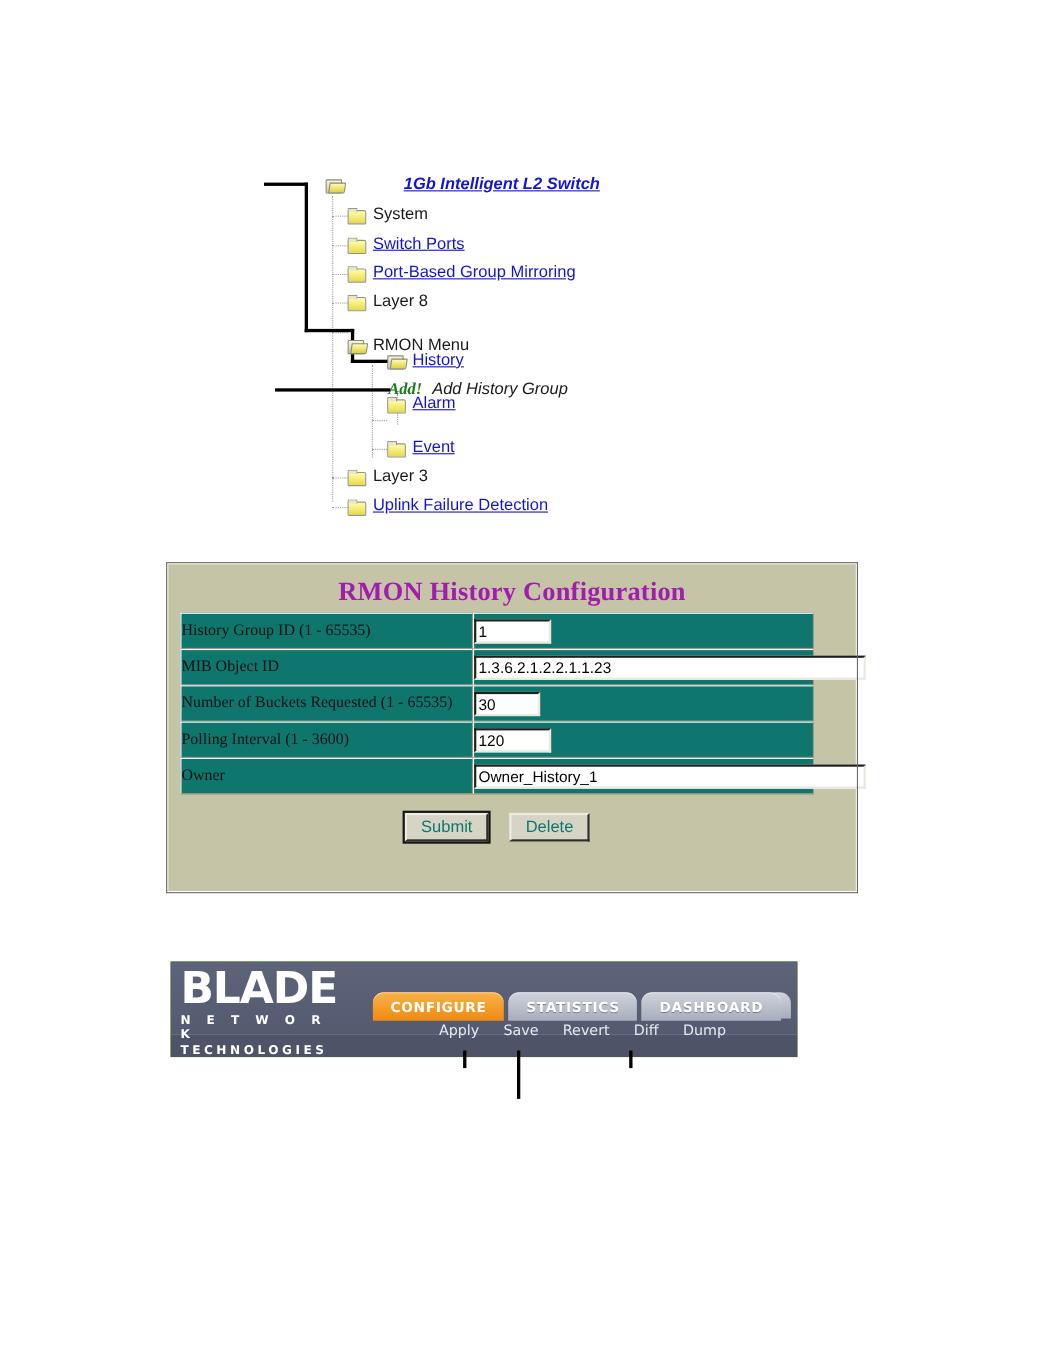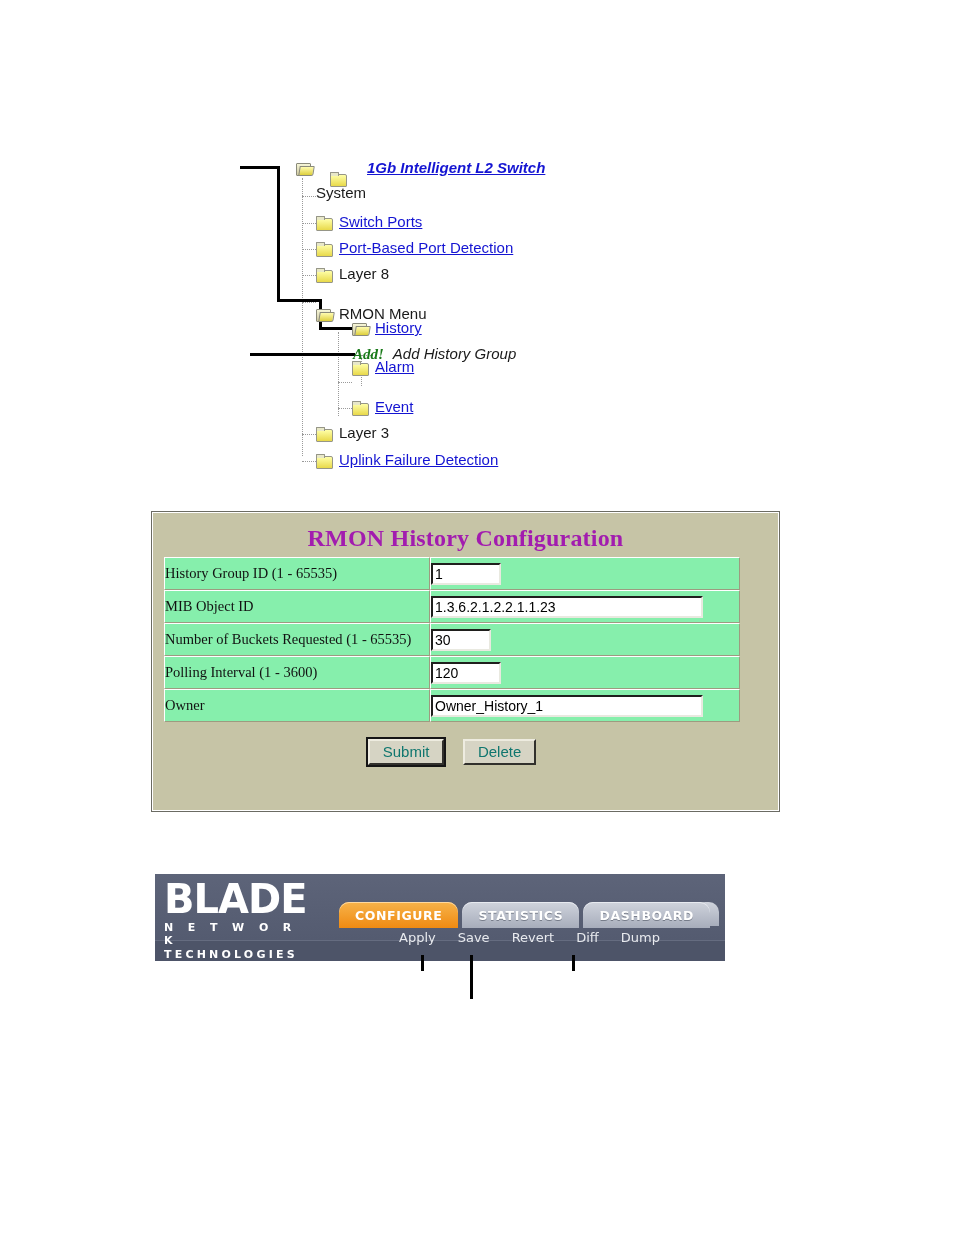--- a/index.html
+++ b/index.html
@@ -140,21 +140,21 @@
   }
   table.cfg {
     border-collapse: separate;
     border-spacing: 0;
     width: 576px;
     margin: 0;
     table-layout: fixed;
   }
   table.cfg td {
     padding: 0;
-    background: #86efac;
+    background: #0f766e;
     border: 1px solid #ffffff;
     border-right-color: #9d9b80;
     border-bottom-color: #9d9b80;
     height: 33px;
     vertical-align: middle;
   }
   td.lbl {
     width: 266px;
     font-family: "Liberation Serif", serif;
     font-size: 14.5px;
@@ -172,21 +172,21 @@
     border-top-color: #74746a;
     border-left-color: #74746a;
     border-right-color: #e9e9e0;
     border-bottom-color: #e9e9e0;
     height: 22px;
     padding: 0 2px;
     outline: none;
   }
   input.w-small { width: 70px; }
   input.w-med   { width: 60px; }
-  input.w-wide  { width: 272px; }
+  input.w-wide  { width: 356px; }
 
   #btn-row {
     width: 576px;
     text-align: center;
     padding-top: 17px;
   }
   button.b3d {
     font-family: "Liberation Sans", sans-serif;
     font-size: 15px;
     color: #0f766e;
@@ -323,33 +323,33 @@
   <div class="callout" style="left:37px; top:149px; width:45px; height:3px;"></div>
   <div class="callout" style="left:79px; top:149px; width:3px; height:31px;"></div>
   <div class="callout" style="left:79px; top:177px; width:34px; height:3px;"></div>
   <div class="callout" style="left:10px; top:203px; width:105px; height:3px;"></div>
 
   <div class="tree-row" style="left:56px; top:6px;gap:48px;">
     <span class="folder open"></span>
     <span class="tree-label root">1Gb Intelligent L2 Switch</span>
   </div>
 
-  <div class="tree-row" style="left:76px; top:22px;flex-direction:column;">
+  <div class="tree-row" style="left:76px; top:33px;">
     <span class="folder closed"></span>
     <span class="tree-label">System</span>
   </div>
 
   <div class="tree-row" style="left:76px; top:60px;">
     <span class="folder closed"></span>
     <span class="tree-label link">Switch Ports</span>
   </div>
 
   <div class="tree-row" style="left:76px; top:86px;">
     <span class="folder closed"></span>
-    <span class="tree-label link">Port-Based Port Detection</span>
+    <span class="tree-label link">Port-Based Group Mirroring</span>
   </div>
 
   <div class="tree-row" style="left:76px; top:112px;">
     <span class="folder closed"></span>
     <span class="tree-label">Layer 8</span>
   </div>
 
   <div class="tree-row" style="left:76px; top:152px;">
     <span class="folder open"></span>
     <span class="tree-label">RMON Menu</span>

